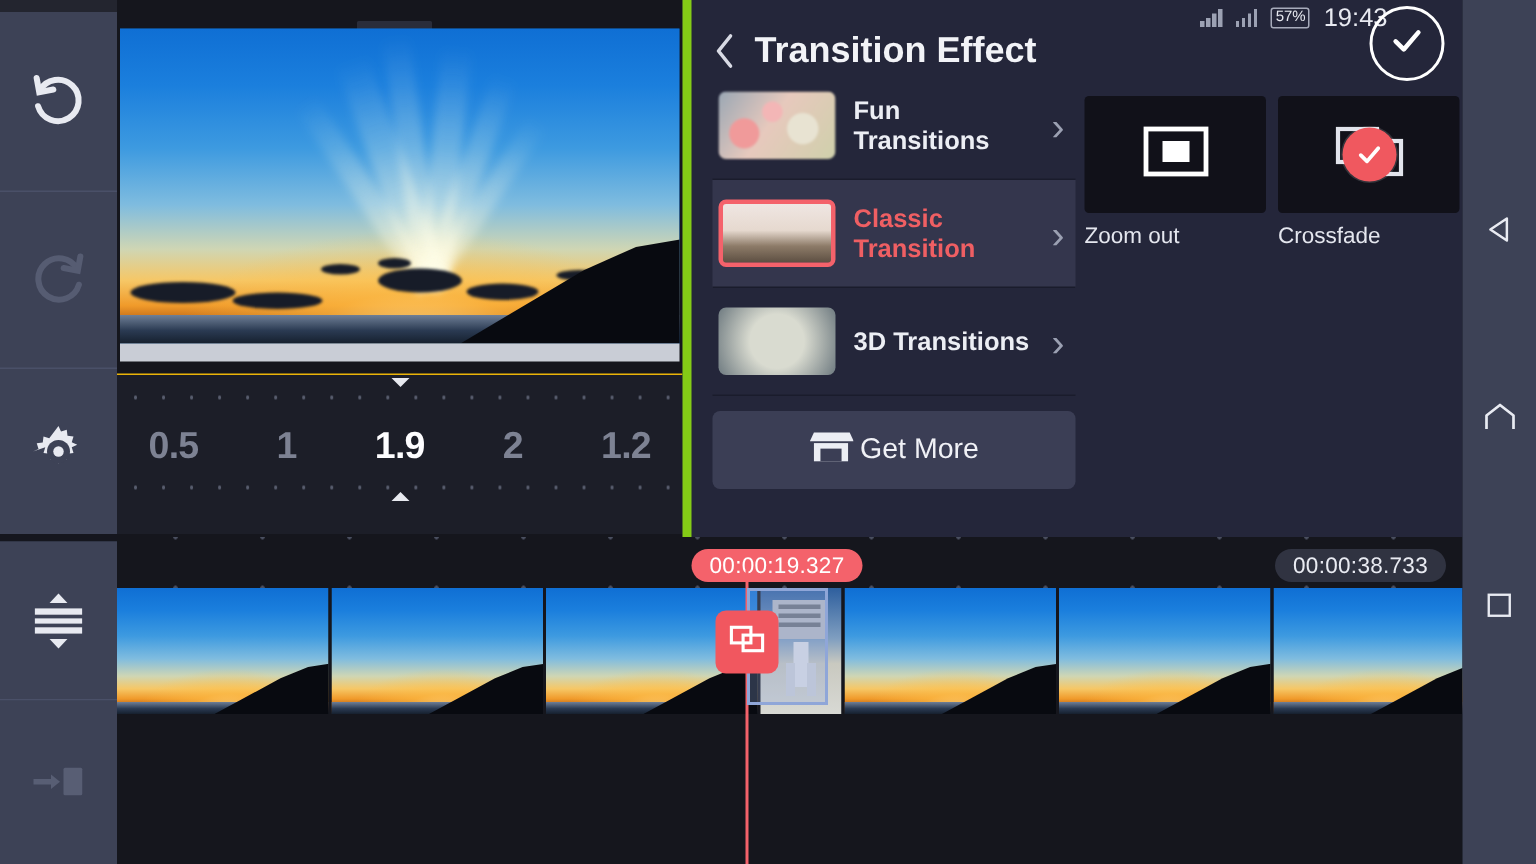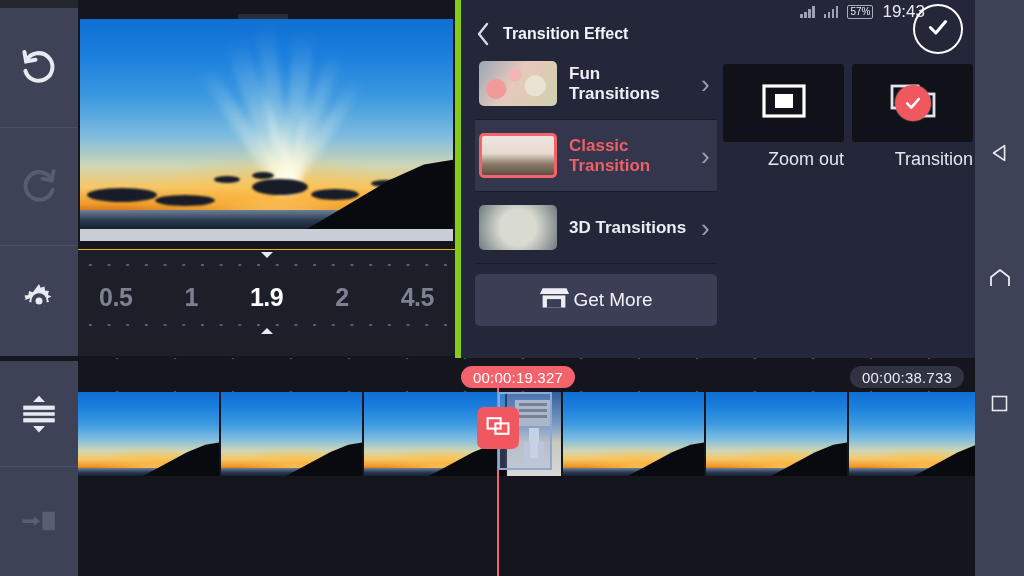--- a/index.html
+++ b/index.html
@@ -130,21 +130,21 @@
     position: absolute; left: 455px; top: 0;
     width: 520px; height: 414px;
     background: #24263a;
     border-left: 6px solid #84cc16;
   }
   .panel-head {
     position: absolute; left: 0; top: 8px; width: 100%; height: 52px;
     display: flex; align-items: center; padding-left: 14px; gap: 12px;
   }
   .back-ico { width: 16px; height: 26px; }
-  .panel-title { font-size: 16px; font-weight: bold; color: #f2f3f7; }
+  .panel-title { font-size: 24px; font-weight: bold; color: #f2f3f7; }
   .statusbar {
     position: absolute; right: 50px; top: 2px; height: 20px;
     display: flex; align-items: center; gap: 9px;
   }
   .sig { display: flex; align-items: flex-end; gap: 1.5px; height: 12px; }
   .sig i { width: 2.5px; background: #9ca1b3; display: block; }
   .sig i:nth-child(1){height:4px} .sig i:nth-child(2){height:6px}
   .sig i:nth-child(3){height:9px} .sig i:nth-child(4){height:12px}
   .batt {
     border: 1.4px solid #a7abbb; border-radius: 2px; padding: 0 2px;
@@ -198,21 +198,21 @@
   .grid {
     position: absolute; left: 262px; top: 64px;
     width: 254px; display: flex; flex-wrap: wrap; gap: 8px;
   }
   .grid-cell { width: 121px; }
   .grid-tile {
     width: 121px; height: 78px; background: #111119; border-radius: 3px;
     display: flex; align-items: center; justify-content: center; position: relative;
   }
   .grid-name {
-    margin-top: 7px; text-align: right; font-size: 18px; color: #e4e6ee;
+    margin-top: 7px; text-align: left; font-size: 15px; color: #e4e6ee;
     white-space: nowrap; overflow: hidden;
   }
   .sel-dot {
     position: absolute; left: 50%; top: 50%; transform: translate(-50%,-50%);
     width: 36px; height: 36px; border-radius: 50%; background: #f0585f;
     display: flex; align-items: center; justify-content: center;
     box-shadow: 0 0 0 1px rgba(255,255,255,0.15);
   }
 
   
@@ -352,21 +352,21 @@
   </div>
 
   <div class="ruler">
     <div class="caret down"></div>
     <div class="ruler-dots top"></div>
     <div class="ruler-labels">
       <div class="tick">0.5</div>
       <div class="tick">1</div>
       <div class="tick active">1.9</div>
       <div class="tick">2</div>
-      <div class="tick">4.5</div>
+      <div class="tick">1.2</div>
     </div>
     <div class="ruler-dots bot"></div>
     <div class="caret up"></div>
     <div class="ruler-footer"></div>
   </div>
 
   <div class="panel">
 
     <div class="statusbar">
       <span class="sig">
@@ -449,21 +449,21 @@
               <rect x="6" y="6" width="26" height="22"></rect>
               <rect x="22" y="14" width="26" height="22"></rect>
             </svg>
           </span>
           <span class="sel-dot">
             <svg width="20" height="20" viewBox="0 0 24 24" fill="none" stroke="#ffffff" stroke-width="3" stroke-linecap="round" stroke-linejoin="round">
               <path d="M5 12.5 L10 17.5 L19 7"></path>
             </svg>
           </span>
         </div>
-        <div class="grid-name">Transition</div>
+        <div class="grid-name">Crossfade</div>
       </div>
     </div>
   </div>
 
   <div class="timeline">
     <div class="tl-ruler"></div>
     <div class="time-pill current">00:00:19.327</div>
     <div class="time-pill total">00:00:38.733</div>
 
     <div class="track">

